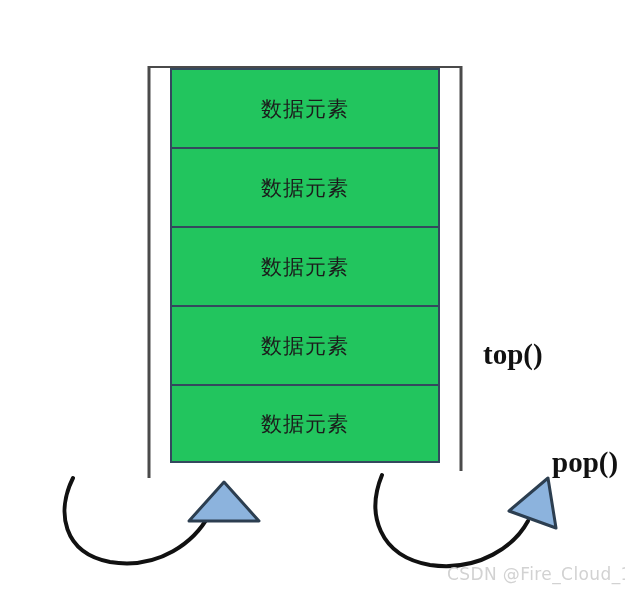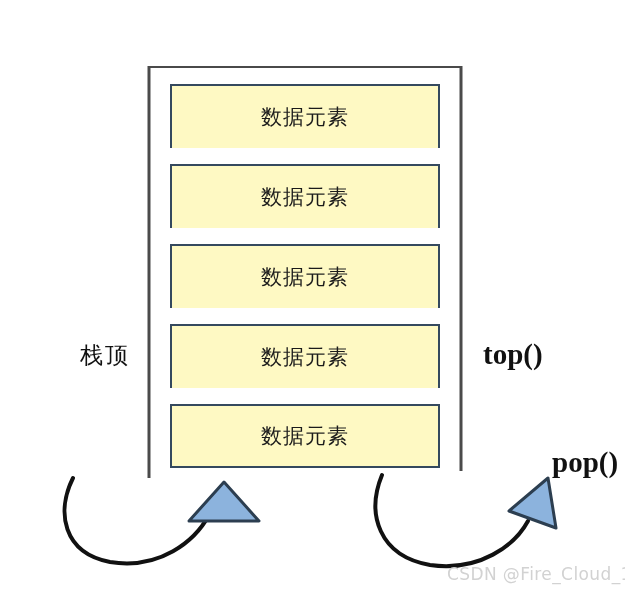--- a/index.html
+++ b/index.html
@@ -30,29 +30,28 @@
   
   .stack-col {
     position: absolute;
     left: 170px;
     top: 68px;
     width: 270px;
   }
   .stack-cell {
     box-sizing: border-box;
     width: 270px;
-    height: 64px;
-    background: #fef9c3;
+    height: 79px;
+    background: #22c55e;
     border: 2px solid #34495e;
     border-top-width: 2px;
     border-bottom-width: 0px;
     display: flex;
     align-items: center;
     justify-content: center;
-    margin-top: 16px;
   }
   .stack-cell:last-child {
     border-bottom-width: 2px;
   }
   .cell-text {
     font-family: "DejaVu Sans", "Liberation Sans", sans-serif;
     font-size: 21px;
     color: #1b1b1b;
     letter-spacing: 1px;
     white-space: nowrap;
@@ -127,21 +126,20 @@
     </div>
     <div class="stack-cell">
       <span class="cell-text">数据元素</span>
     </div>
     <div class="stack-cell">
       <span class="cell-text">数据元素</span>
     </div>
   </div>
 
 
-  <div id="label-stack-top" class="label label-cn">栈顶</div>
 
 
   <div id="label-top" class="label label-fn">top()</div>
 
   <div id="label-pop" class="label label-fn">pop()</div>
 
   <div id="watermark">CSDN @Fire_Cloud_1</div>
 
 </div>
 

